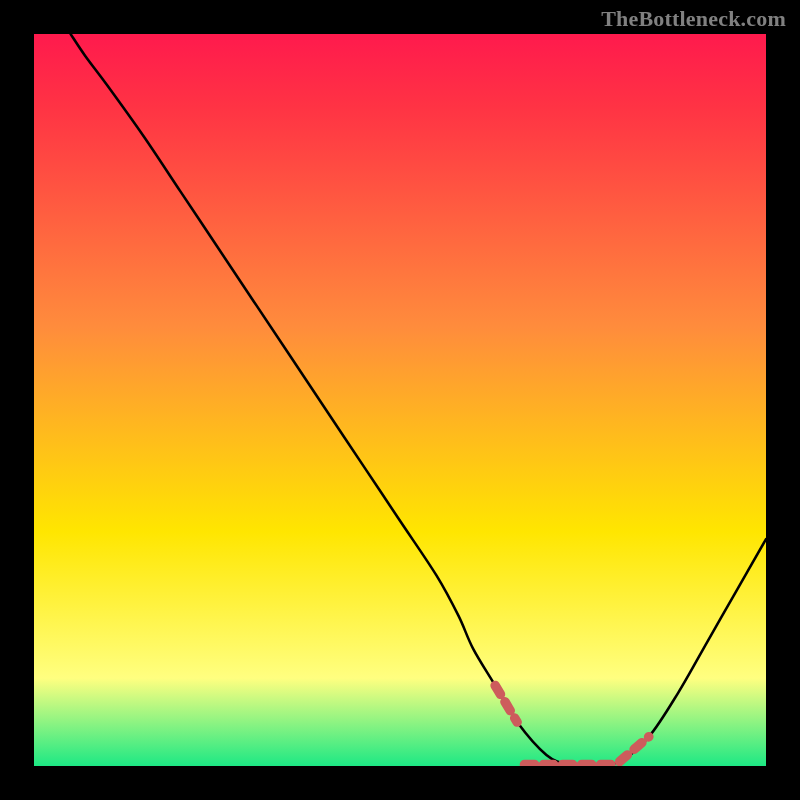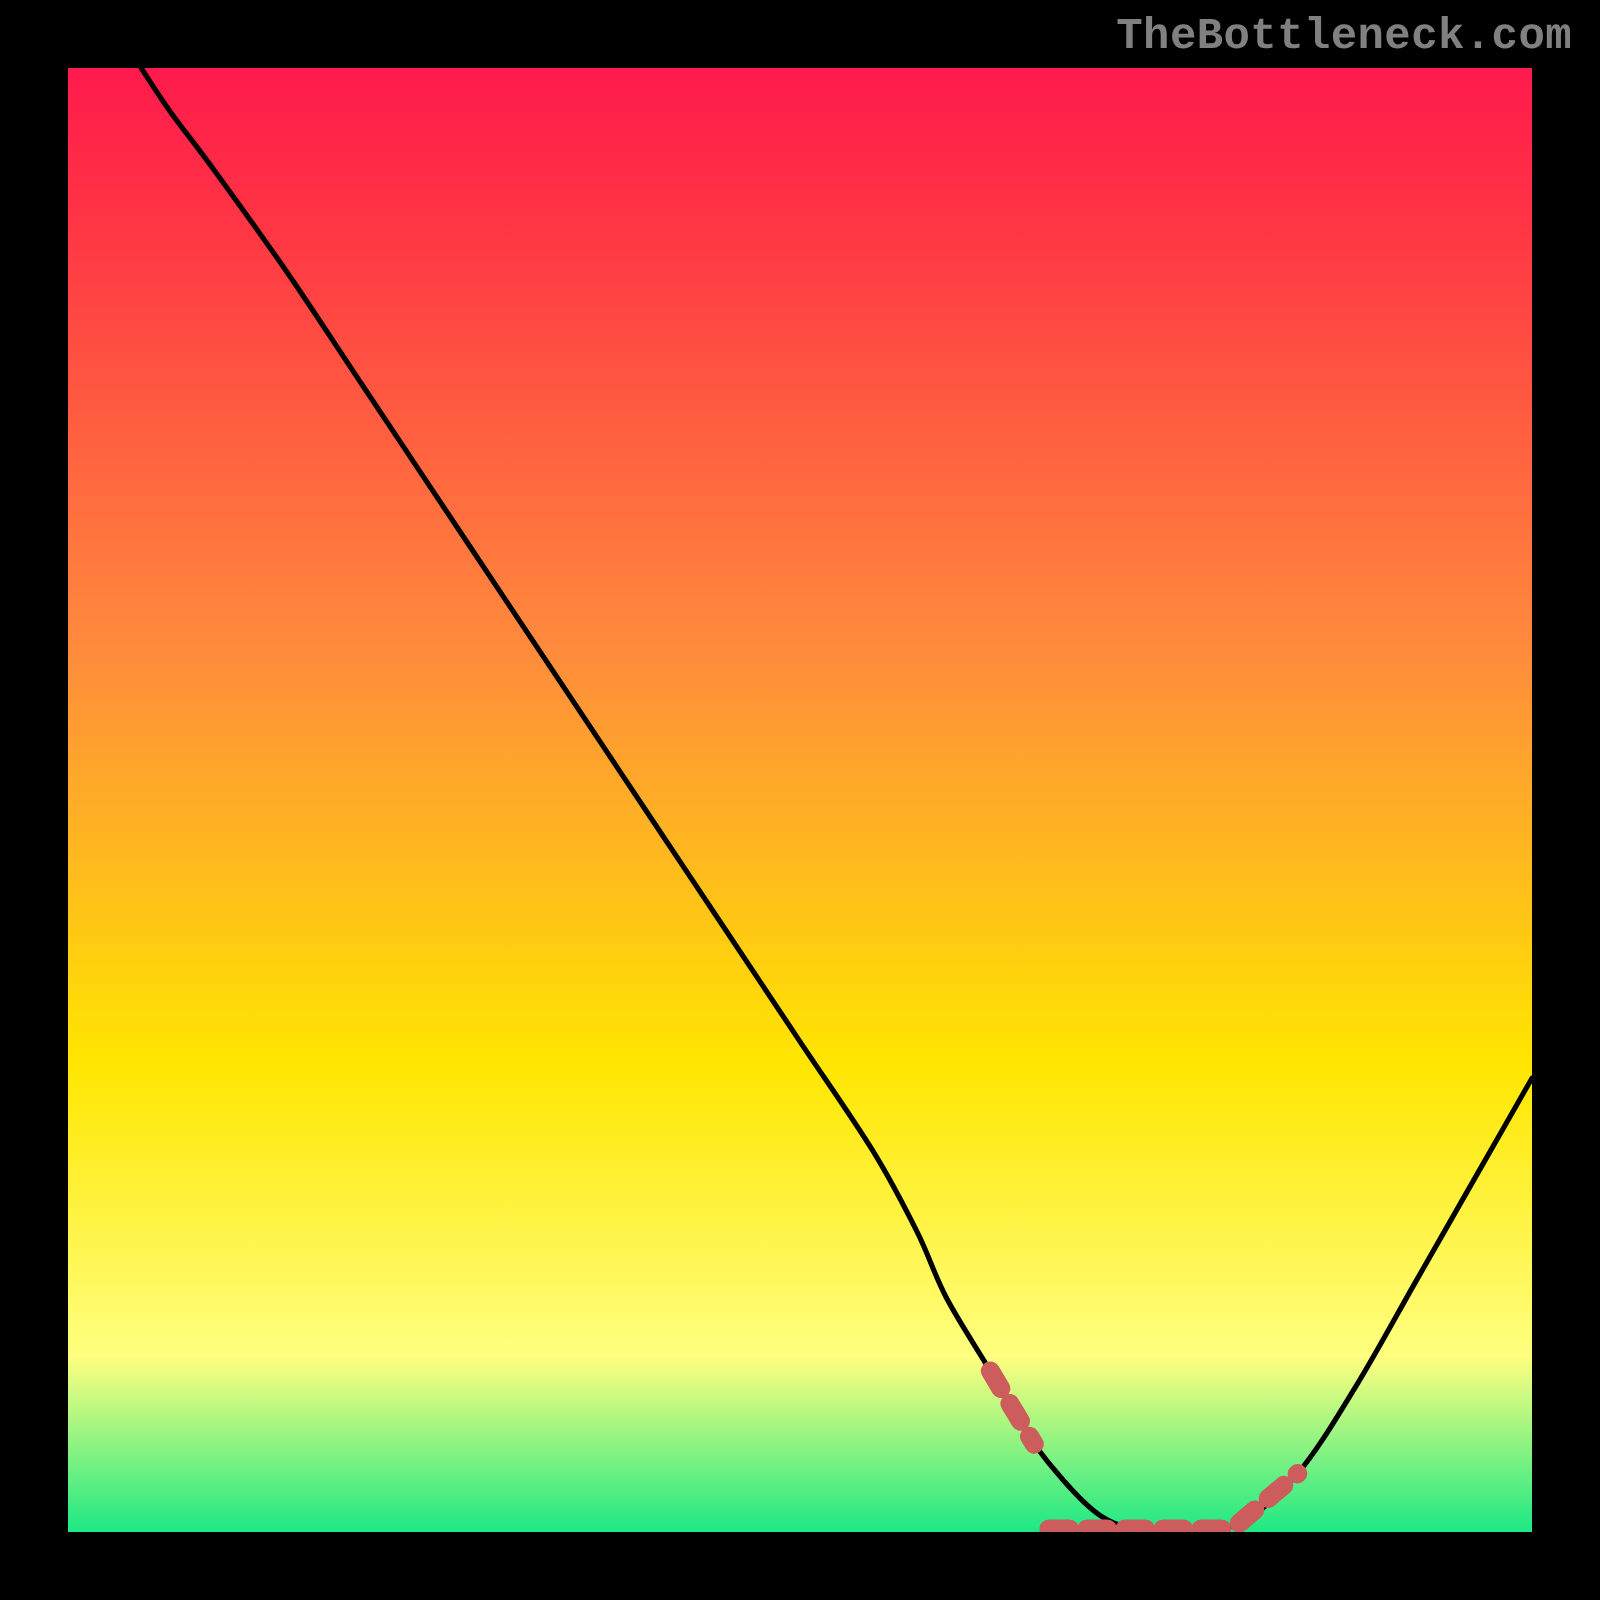--- a/index.html
+++ b/index.html
@@ -7,21 +7,21 @@
   .frame {
     position: relative;
     width: 800px;
     height: 800px;
     background: #000;
   }
   .watermark {
     position: absolute;
     top: 6px;
     right: 14px;
-    font-family: Liberation Mono, monospace;
+    font-family: Liberation Serif, serif;
     font-size: 22px;
     font-weight: 600;
     color: #808080;
     letter-spacing: 0.2px;
   }
   .plot {
     position: absolute;
     left: 34px;
     top: 34px;
     width: 732px;

